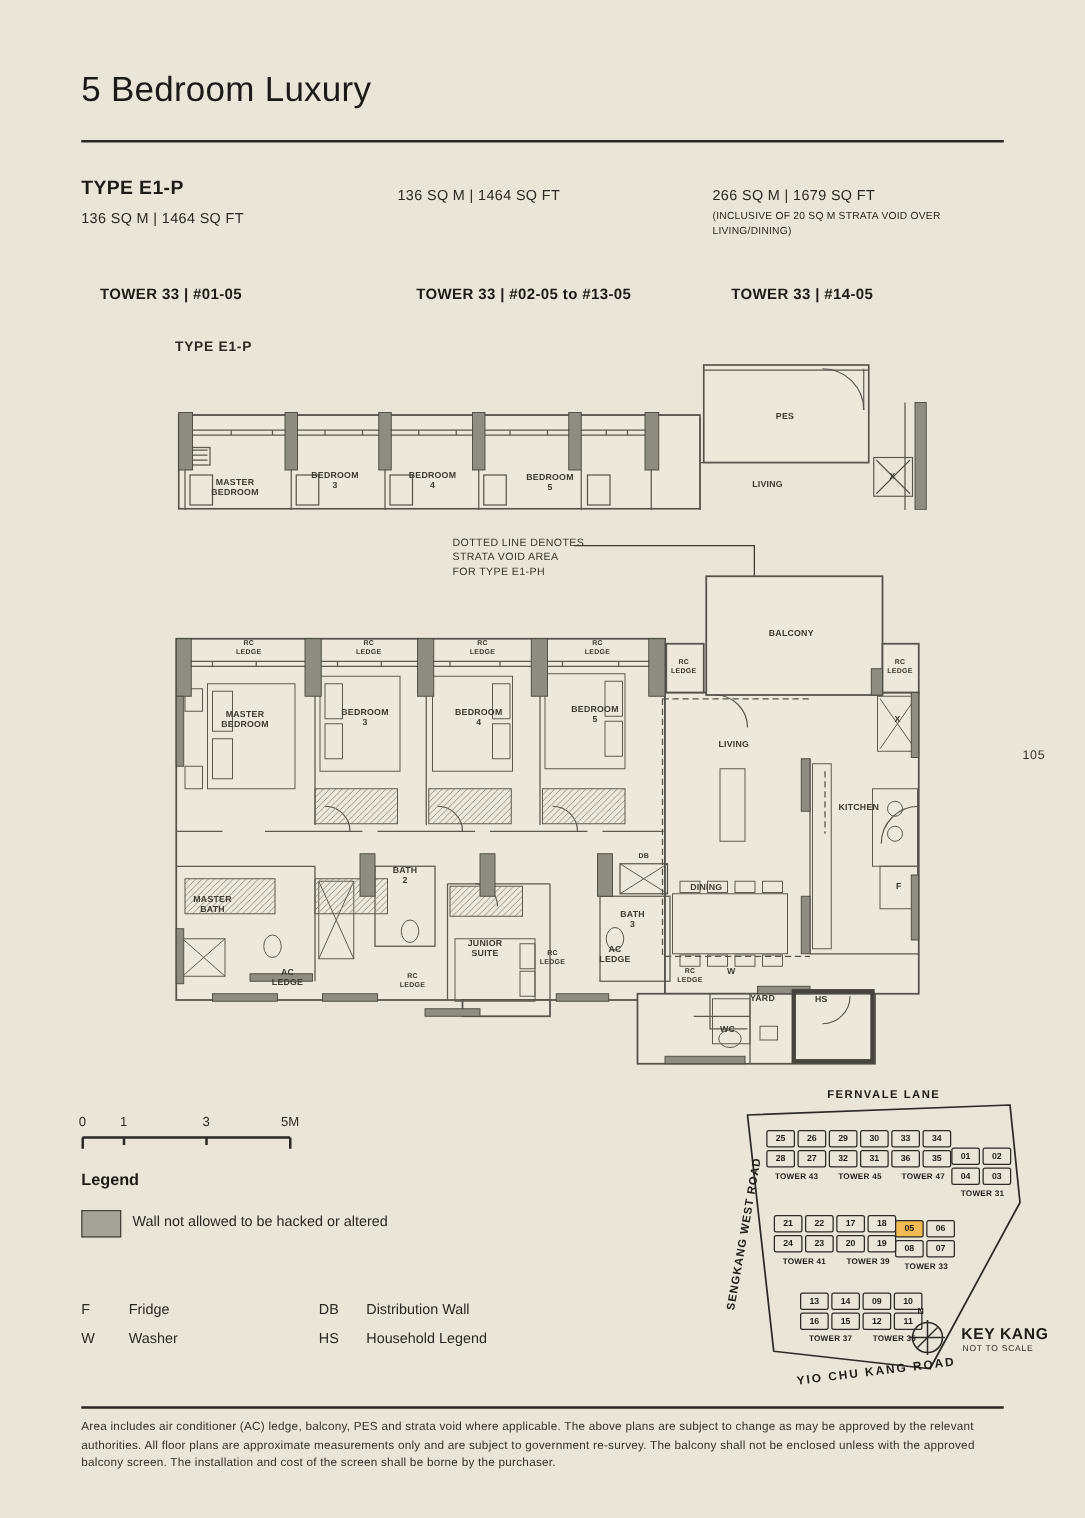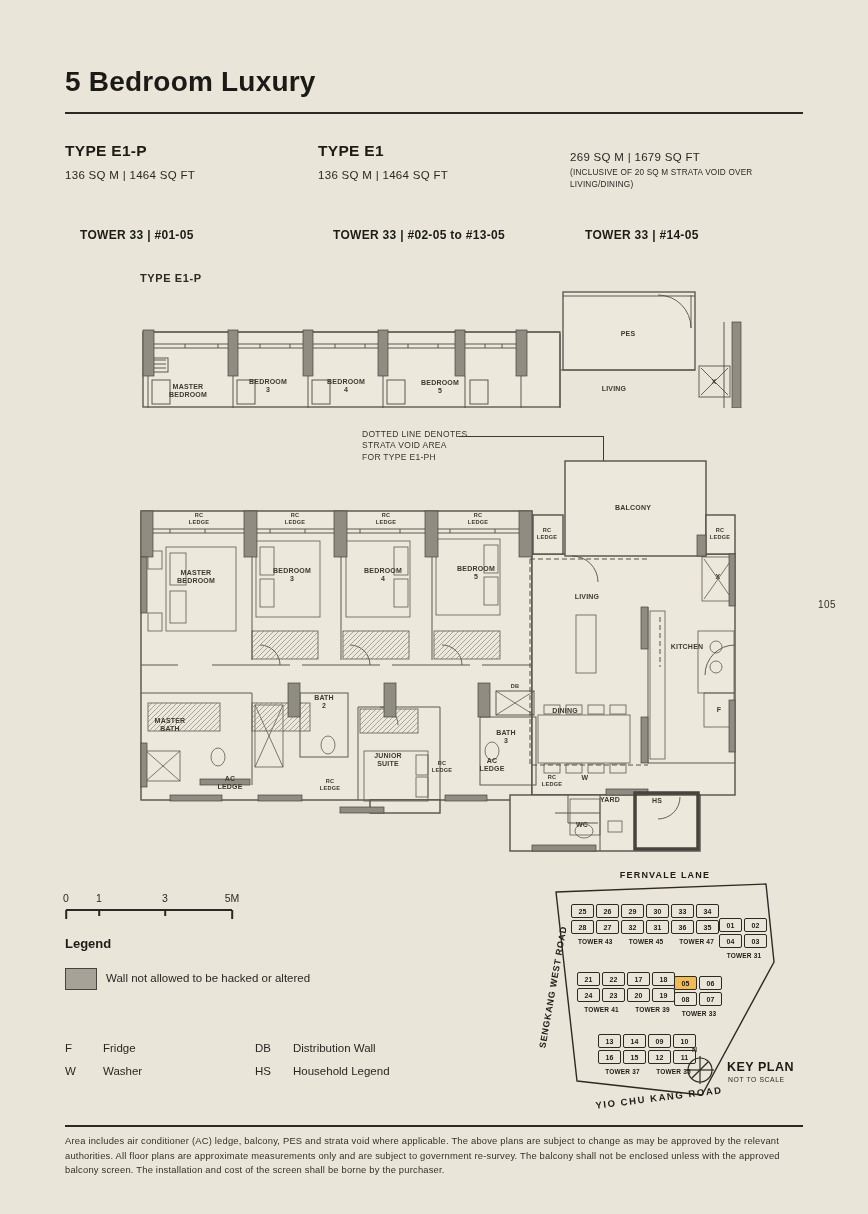--- a/index.html
+++ b/index.html
@@ -6,22 +6,22 @@
   body{
     width:868px;height:1214px;
     background:#e9e5d8;
     font-family:"Liberation Sans", sans-serif;
     color:#211f1a;
     position:relative;
     overflow:hidden;
   }
   
   .page-title{
-    position:absolute;left:65px;top:66px;
-    font-size:28px;font-weight:700;letter-spacing:.2px;color:#1c1a16;margin:0;
+    position:absolute;left:65px;top:56px;
+    font-size:28px;font-weight:400;letter-spacing:.2px;color:#1c1a16;margin:0;
   }
   .header-rule{position:absolute;left:65px;top:112px;width:738px;height:2px;background:#2b2923;}
   
   #types{position:absolute;left:65px;top:142px;width:740px;height:120px;display:flex;}
   .type-col{position:relative;width:253px;height:120px;flex:none;}
   .type-col:nth-child(2){width:252px;}
   .t-name{font-size:15.5px;font-weight:800;letter-spacing:.3px;color:#1d1b16;}
   .t-area{font-size:11.5px;margin-top:9px;letter-spacing:.3px;color:#2a2822;}
   .t-note{font-size:8.2px;margin-top:4px;width:210px;line-height:1.45;letter-spacing:.2px;color:#2a2822;}
   .t-tower{position:absolute;left:15px;top:86px;font-size:12px;font-weight:700;letter-spacing:.3px;color:#1d1b16;}
@@ -55,21 +55,21 @@
   .legend-title{position:absolute;left:65px;top:936px;font-size:13px;font-weight:800;color:#1d1b16;}
   .legend-swatch{position:absolute;left:65px;top:968px;width:30px;height:20px;background:#a5a397;border:1.6px solid #46443c;}
   .legend-text{position:absolute;left:106px;top:972px;font-size:11.5px;color:#2a2822;}
   
   #abbr{position:absolute;left:65px;top:1042px;width:480px;
         display:grid;grid-auto-flow:column;grid-template-rows:repeat(2,auto);
         grid-template-columns:190px auto;row-gap:11px;}
   .abbr-item{display:flex;font-size:11.5px;color:#2a2822;}
   .abbr-key{width:38px;flex:none;}
   
-  .keyplan{position:absolute;left:520px;top:870px;width:300px;height:252px;text-decoration:underline;}
+  .keyplan{position:absolute;left:562px;top:870px;width:300px;height:252px;text-decoration:underline;}
   .kp-svg{position:absolute;left:0;top:0;}
   .road-top{position:absolute;left:40px;top:0;width:210px;text-align:center;
     font-size:9px;font-weight:800;letter-spacing:1.2px;color:#1d1b16;}
   .road-left{position:absolute;left:-47px;top:112px;width:160px;text-align:center;
     transform:rotate(-80deg);font-size:9px;font-weight:800;letter-spacing:.8px;color:#1d1b16;}
   .road-bottom{position:absolute;left:34px;top:222px;width:210px;text-align:center;
     transform:rotate(-7deg);font-size:9.5px;font-weight:800;letter-spacing:1.6px;color:#1d1b16;}
   .kp-group{position:absolute;}
   .kp-g0{left:50px;top:33px;width:152px;}
   .kp-g1{left:198px;top:47px;width:52px;}
@@ -100,26 +100,25 @@
 <h1 class="page-title">5 Bedroom Luxury</h1>
 <div class="header-rule"></div>
 
 <div id="types">
     <div class="type-col">
       <div class="t-name">TYPE E1-P</div>
       <div class="t-area">136 SQ M | 1464 SQ FT</div>
       <div class="t-tower">TOWER 33 | #01-05</div>
     </div>
     <div class="type-col">
-      <div class="t-name">TYPE E1</div>
       <div class="t-area">136 SQ M | 1464 SQ FT</div>
       <div class="t-tower">TOWER 33 | #02-05 to #13-05</div>
     </div>
     <div class="type-col">
-      <div class="t-area">269 SQ M | 1679 SQ FT</div>
+      <div class="t-area">266 SQ M | 1679 SQ FT</div>
       <div class="t-note">(INCLUSIVE OF 20 SQ M STRATA VOID OVER LIVING/DINING)</div>
       <div class="t-tower">TOWER 33 | #14-05</div>
     </div>
   </div>
 
 <div class="plan strip-plan">
   <div class="strip-title">TYPE E1-P</div>
   <svg width="610" height="136" viewBox="0 0 610 136">
     <g fill="#ece8db" stroke="#54524a" stroke-width="1.3">
       <rect x="3" y="60" width="417" height="75"></rect>
@@ -400,21 +399,21 @@
       <circle cx="180" cy="200" r="12"></circle>
       <line x1="180" y1="186" x2="180" y2="214"></line>
       <line x1="166" y1="200" x2="194" y2="200"></line>
       <line x1="172" y1="208" x2="188" y2="192"></line>
     </g>
   </svg>
   <div class="road-top">FERNVALE LANE</div>
   <div class="road-left">SENGKANG WEST ROAD</div>
   <div class="road-bottom">YIO CHU KANG ROAD</div>
   <div class="kp-n">N</div>
-  <div class="kp-title">KEY PLAN</div>
+  <div class="kp-title">KEY KANG</div>
   <div class="kp-subtitle">NOT TO SCALE</div>
 <div class="kp-group kp-g0">
       <div class="kp-row">
         <div class="kp-unit">25</div>
         <div class="kp-unit">26</div>
         <div class="kp-unit">29</div>
         <div class="kp-unit">30</div>
         <div class="kp-unit">33</div>
         <div class="kp-unit">34</div>
       </div>

